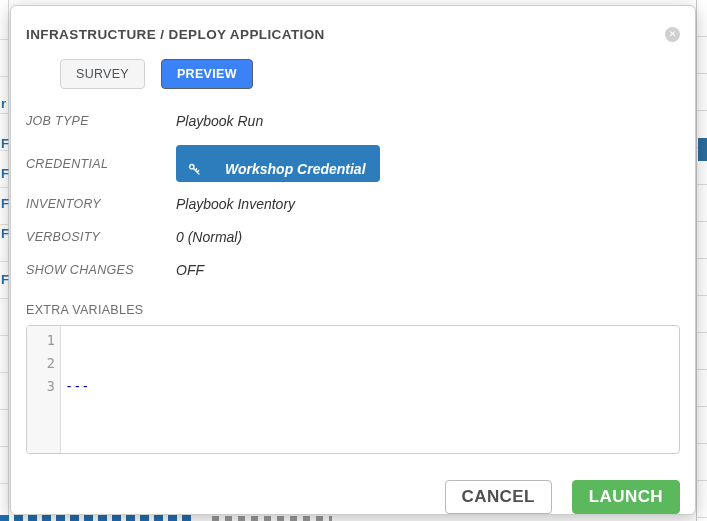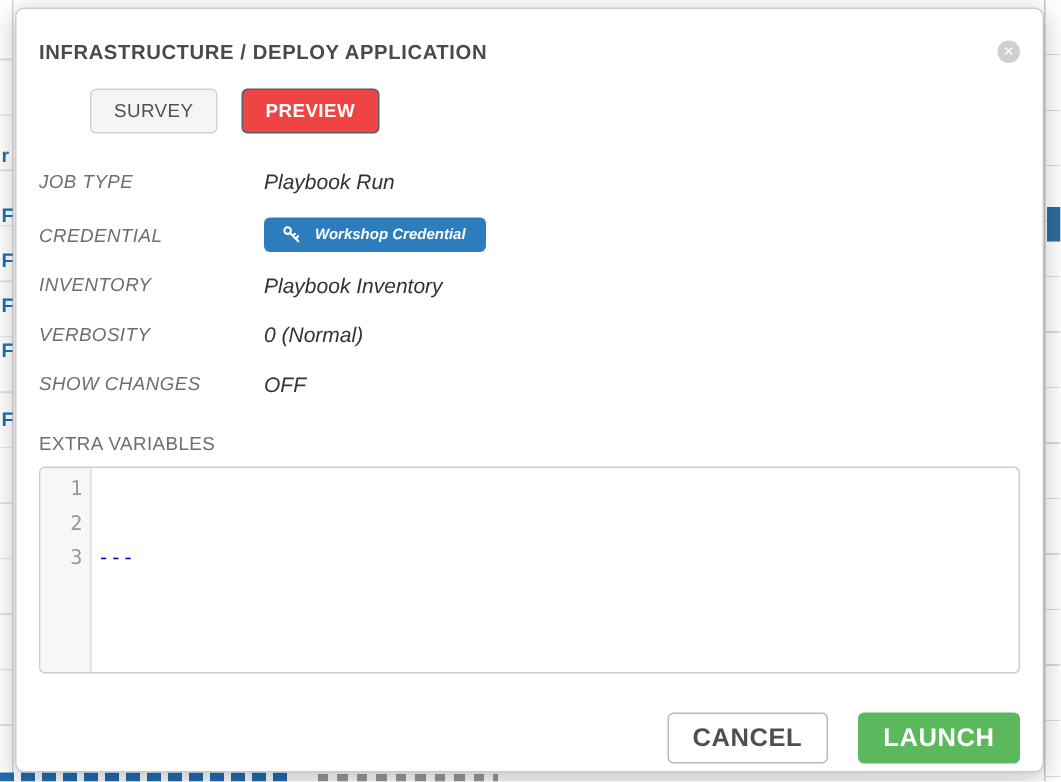--- a/index.html
+++ b/index.html
@@ -79,38 +79,38 @@
   
   .tabs { margin-top: 17px; display: flex; gap: 16px; margin-left: 34px; }
   .tab {
     font-size: 12.5px; letter-spacing: 0.3px;
     padding: 7px 15px; border-radius: 4px; cursor: pointer;
   }
   .tab-inactive {
     background: #f5f5f5; border: 1px solid #d2d2d2; color: #4c525a;
   }
   .tab-active {
-    background: #ef4444; border: 1px solid #565e68; color: #ffffff;
+    background: #3b82f6; border: 1px solid #565e68; color: #ffffff;
     font-weight: 700;
   }
 
   
   .details { margin-top: 23px; }
   .detail-row { display: flex; align-items: center; margin-bottom: 15px; min-height: 18px; font-style: italic; }
   .detail-row.badge-row { margin-bottom: 13px; }
   .detail-label {
     width: 150px; flex: none;
     font-size: 12.5px; color: #6e6e6e; letter-spacing: 0.3px;
   }
   .detail-value { font-size: 14px; color: #333333; }
   .cred-badge {
-    display: inline-flex; align-items: center; gap: 9px;
+    display: inline-flex; align-items: center; gap: 24px;
     background: #2d7dbc; color: #ffffff;
-    border-radius: 4px; padding: 5px 14px 5px 12px;
-    font-size: 10px; font-weight: 600; cursor: pointer;
+    border-radius: 4px; padding: 16px 14px 5px 12px;
+    font-size: 14px; font-weight: 600; cursor: pointer;
   }
   .cred-badge svg { display: block; }
 
   
   .extra-label {
     margin-top: 9px; margin-bottom: 8px;
     font-size: 12.5px; color: #6e6e6e; letter-spacing: 0.3px;
   }
   .editor {
     border: 1px solid #cccccc; border-radius: 4px;

